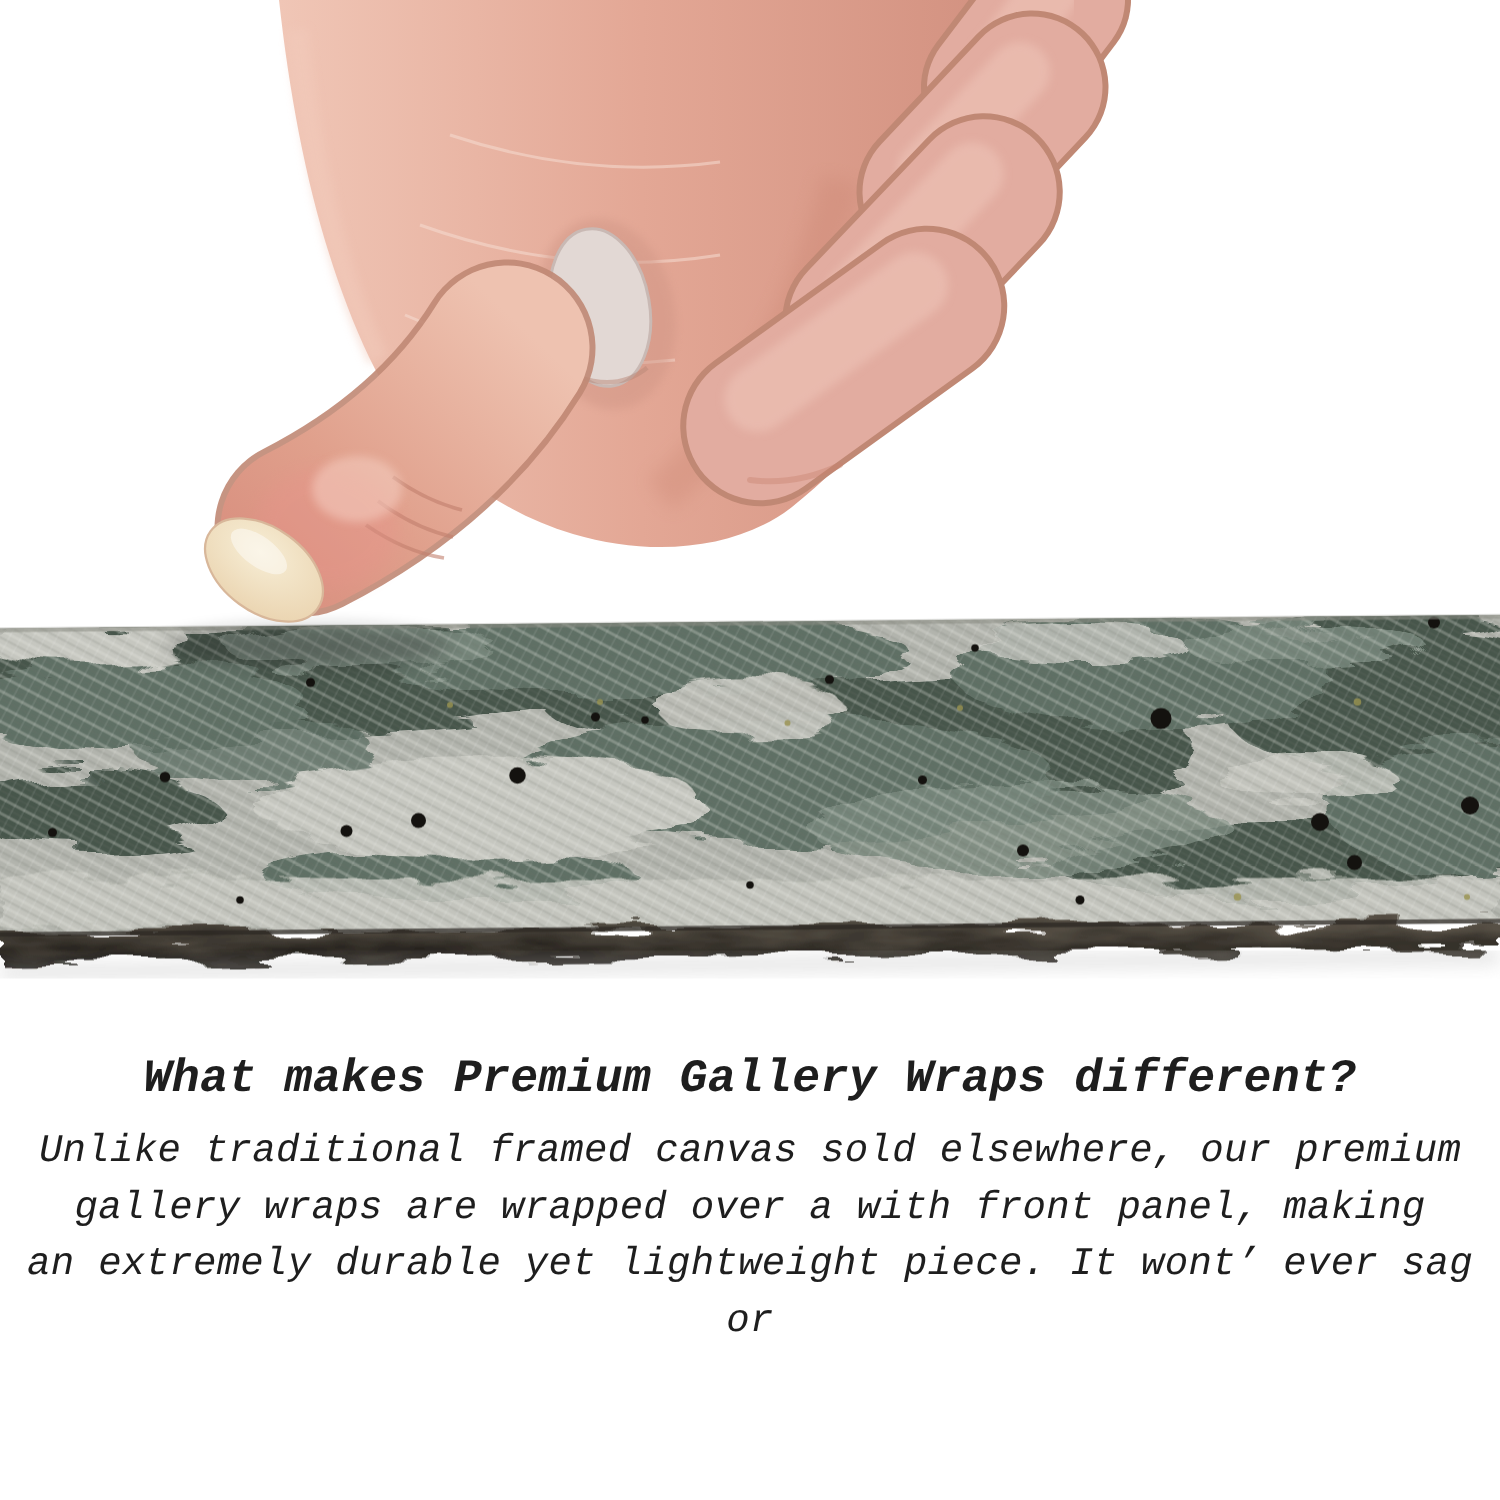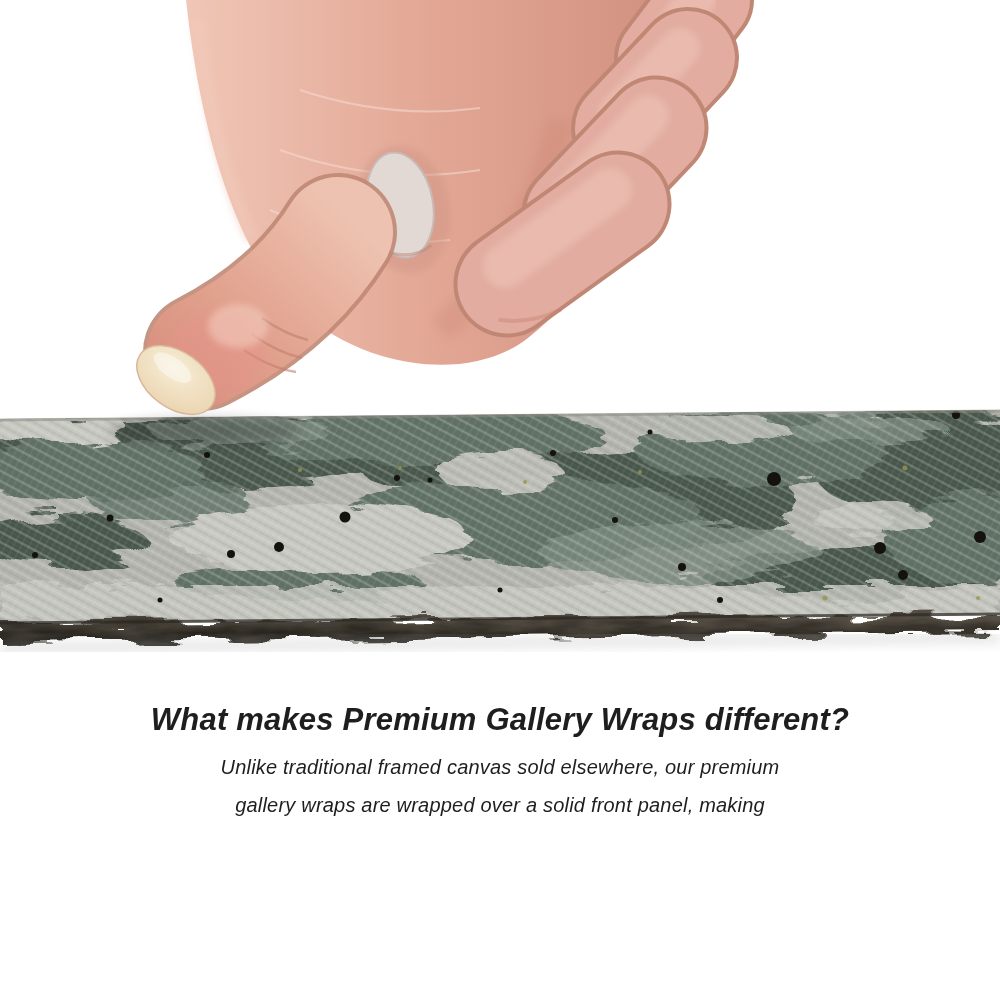--- a/index.html
+++ b/index.html
@@ -3,42 +3,42 @@
 <meta charset="utf-8">
 <style>
   html, body { margin: 0; padding: 0; background: #ffffff; }
   .stage {
     position: relative;
     width: 1000px;
     height: 1000px;
     margin: 0 auto;
     background: var(--background, #ffffff);
     overflow: hidden;
-    font-family: Liberation Sans, sans-serif;
+    font-family: Liberation Mono, monospace;
   }
   .photo-svg { position: absolute; top: 0; left: 0; display: block; }
   .text-block {
     position: absolute;
     top: 700px;
     left: 0;
     width: 1000px;
     text-align: center;
     color: var(--text, #1e1e1e);
     font-style: italic;
   }
   .heading {
     margin: 0 0 9px 0;
     font-size: 31px;
     font-weight: bold;
     letter-spacing: 0.2px;
     line-height: 40px;
   }
   .body-line {
     margin: 0;
-    font-size: 20px;
+    font-size: 26px;
     font-weight: normal;
     line-height: 37.5px;
     letter-spacing: 0.2px;
   }
 </style>
 </head>
 <body>
 
 <div class="stage">
 
@@ -243,16 +243,17 @@
           <ellipse cx="176" cy="380" rx="44" ry="28" fill="url(#nailGrad)" stroke="#d8b79a" stroke-width="1.5"></ellipse>
           <ellipse cx="166" cy="372" rx="22" ry="10" fill="#ffffff" opacity="0.45"></ellipse>
         </g>
       </g>
     </g>
   </svg>
 
   <div class="text-block">
     <h2 class="heading">What makes Premium Gallery Wraps different?</h2>
     <p class="body-line">Unlike traditional framed canvas sold elsewhere, our premium</p>
-    <p class="body-line">gallery wraps are wrapped over a solid front panel, making</p>
+    <p class="body-line">gallery wraps are wrapped over a with front panel, making</p>
+    <p class="body-line">an extremely durable yet lightweight piece. It wont’ ever sag or</p>
   </div>
 
 </div>
 
 </body></html>

